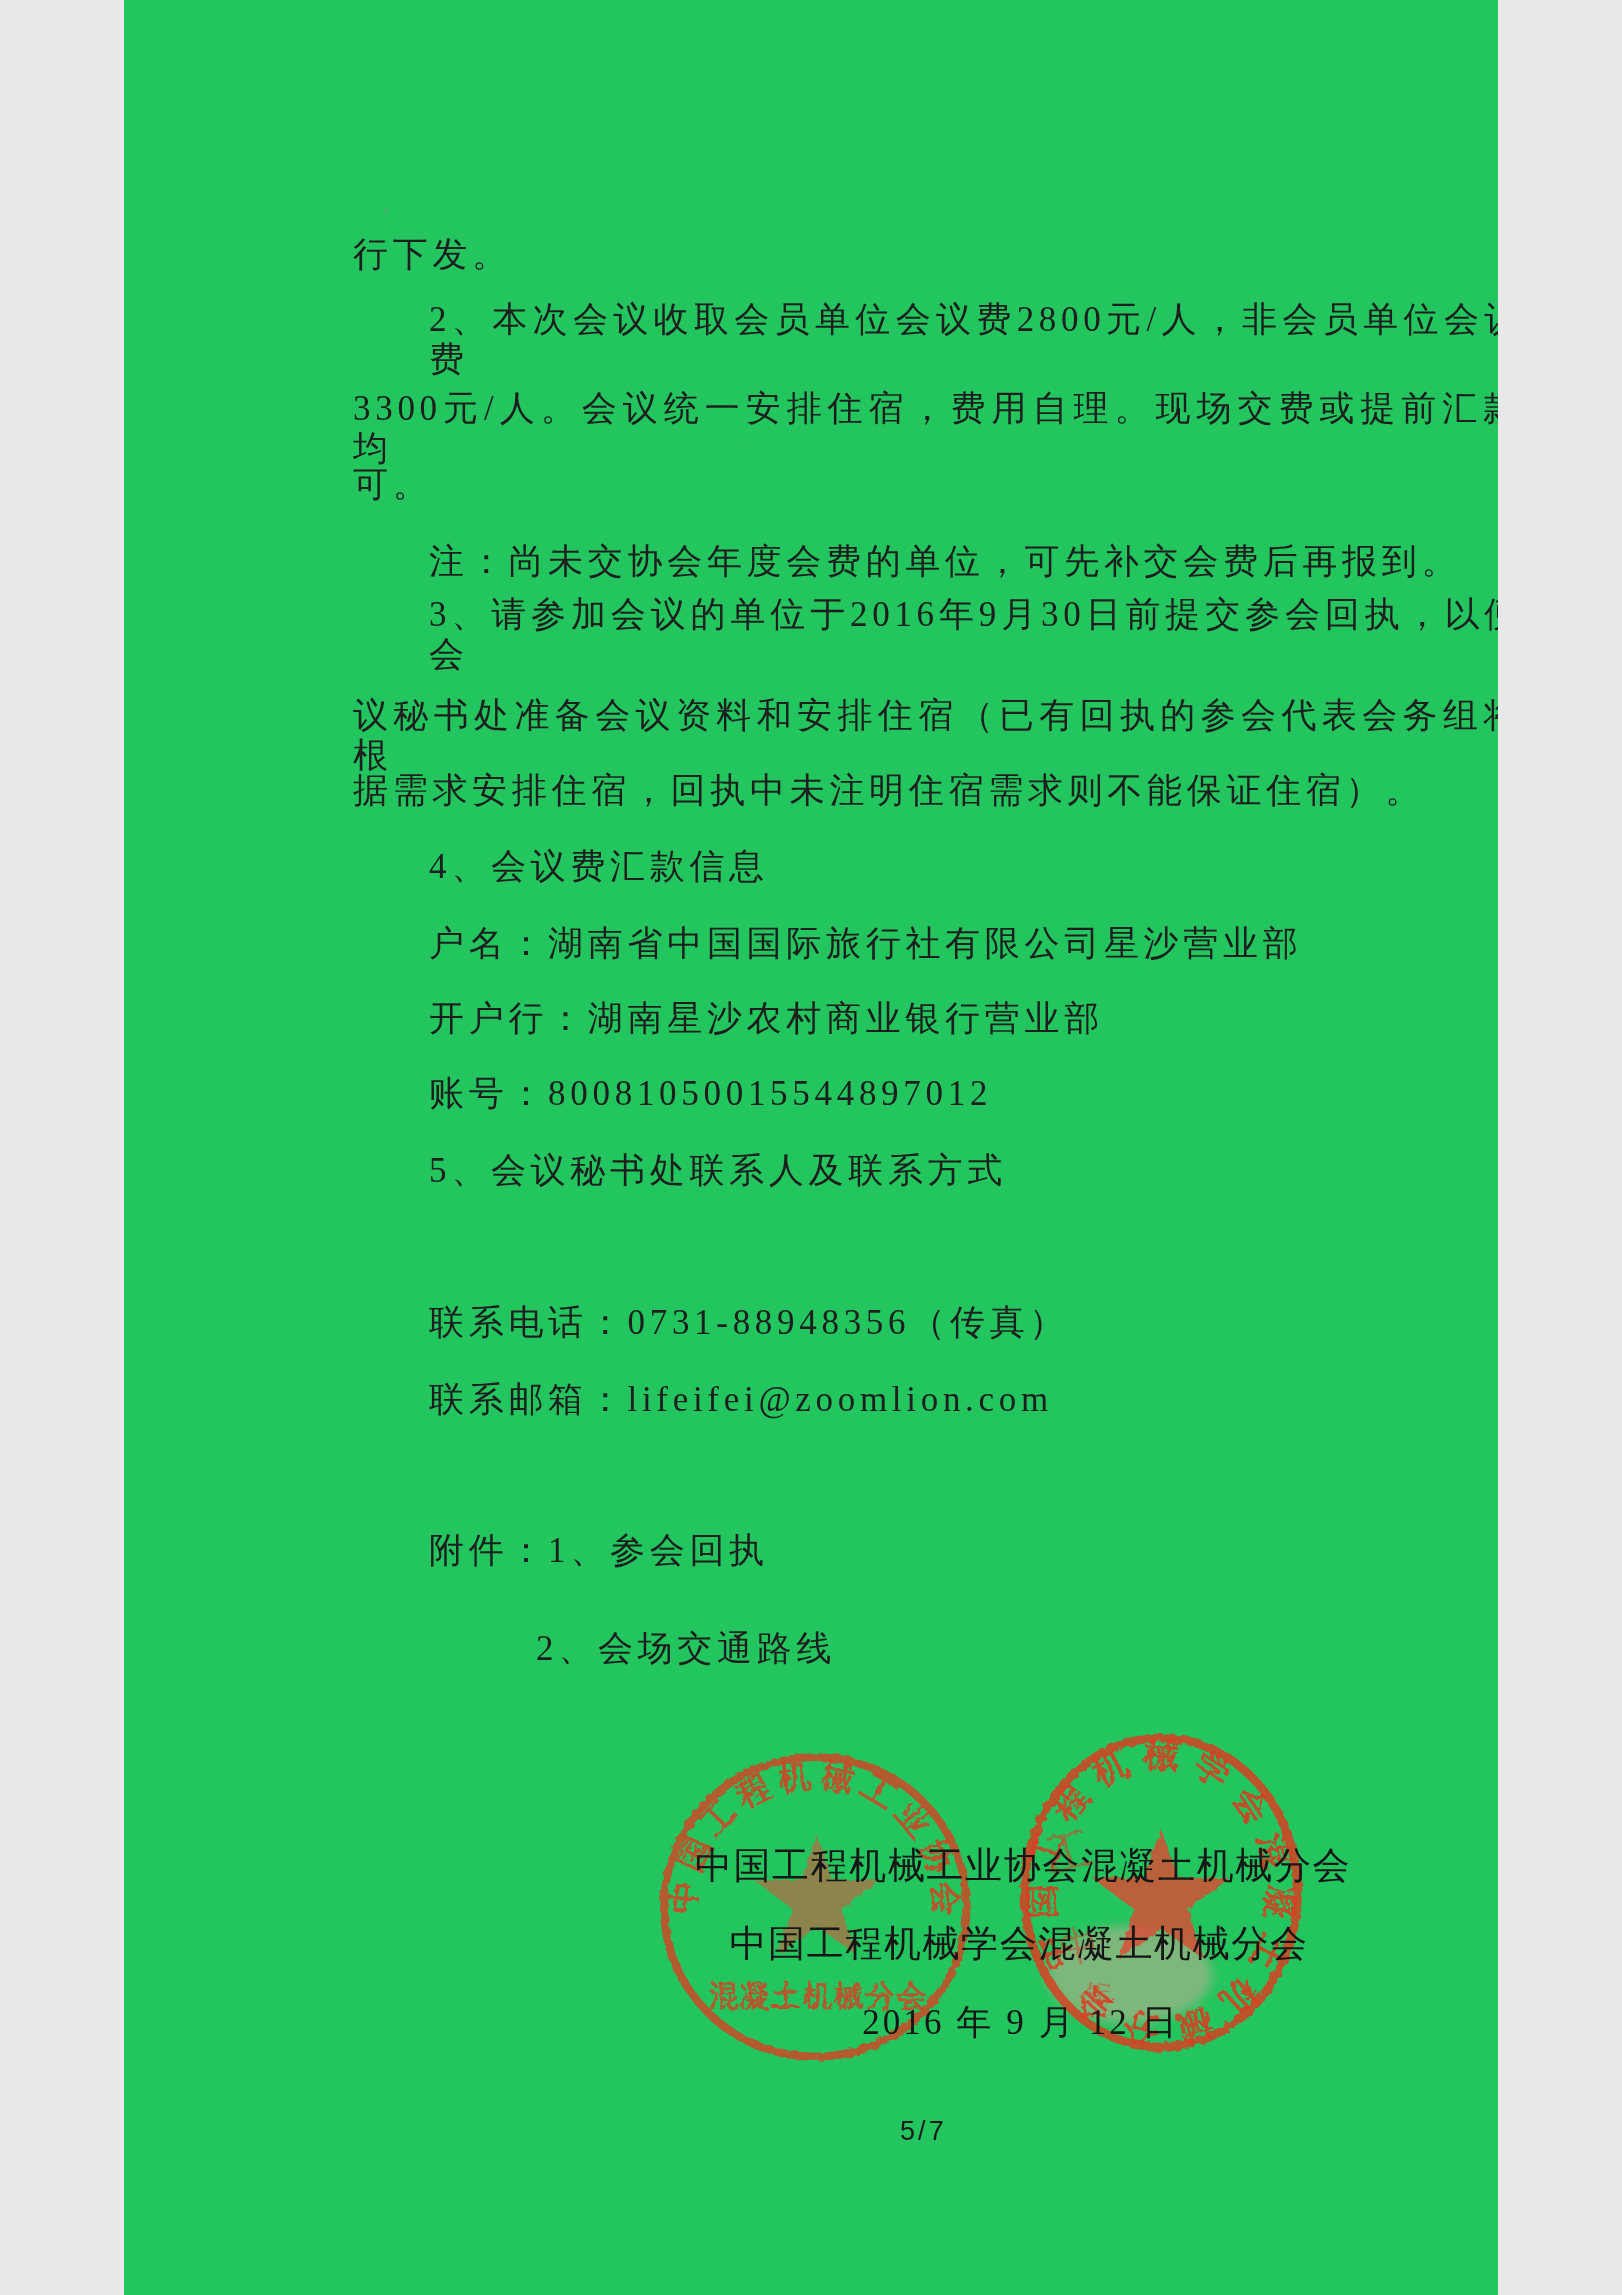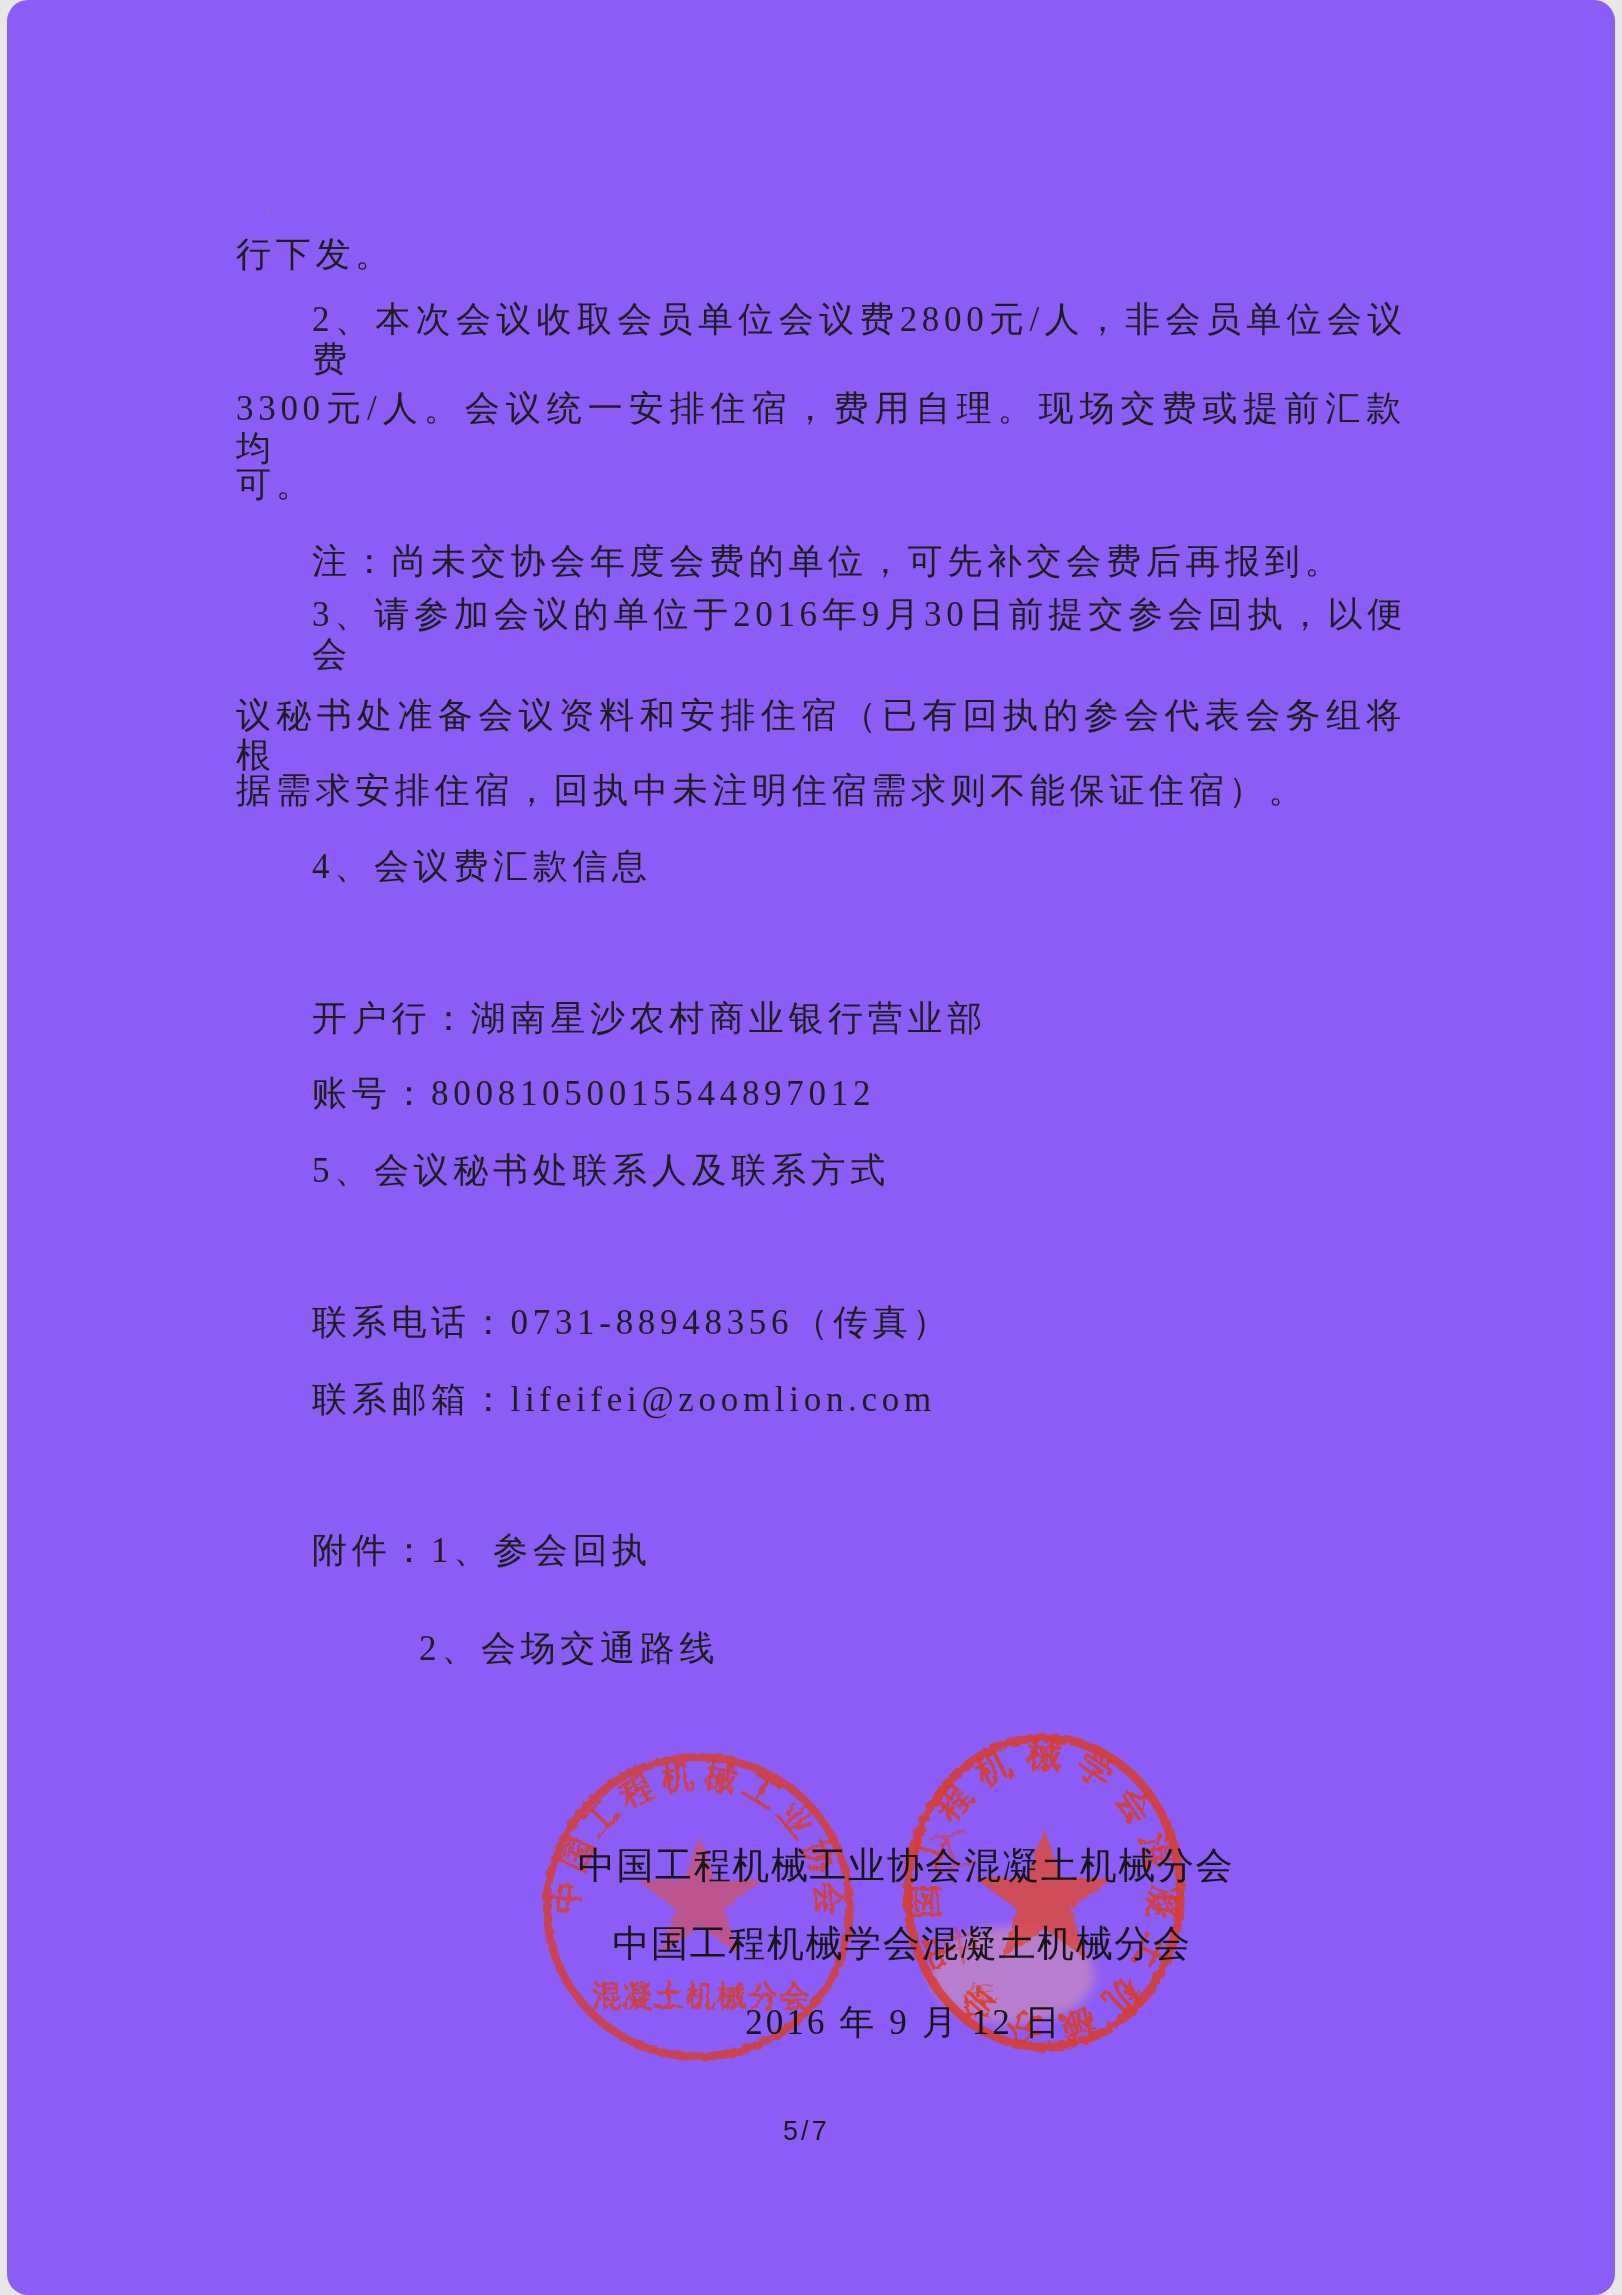--- a/index.html
+++ b/index.html
@@ -1,24 +1,23 @@
 <!DOCTYPE html>
 <html style="font-size:12.6px"><head>
 <meta charset="utf-8">
 <style>
   html,body{margin:0;padding:0;background:#e8e8e8;}
   .page{
     position:relative;
-    width:1608px;height:2295px;
+    width:1374px;height:2295px;
     margin:0 auto;
-    background:#8b5cf6;
+    background:#22c55e;
     font-family:"Liberation Serif","DejaVu Serif",serif;
     color:#1e1e1e;
     overflow:hidden;
-    border-radius:21px;
   }
   .bline{
     position:absolute;
     font-size:35px;
     line-height:1.15;
     letter-spacing:4.7px;
     white-space:nowrap;
     z-index:3;
   }
   .bline.fill{
@@ -62,20 +61,21 @@
 
   <div class="bline m" style="top:235px">行下发。</div>
   <div class="bline ind fill w-ind" style="top:300px">2、本次会议收取会员单位会议费2800元/人，非会员单位会议费</div>
   <div class="bline m fill w-m" style="top:389px">3300元/人。会议统一安排住宿，费用自理。现场交费或提前汇款均</div>
   <div class="bline m" style="top:465px">可。</div>
   <div class="bline ind" style="top:542px">注：尚未交协会年度会费的单位，可先补交会费后再报到。</div>
   <div class="bline ind fill w-ind" style="top:595px">3、请参加会议的单位于2016年9月30日前提交参会回执，以便会</div>
   <div class="bline m fill w-m" style="top:696px">议秘书处准备会议资料和安排住宿（已有回执的参会代表会务组将根</div>
   <div class="bline m" style="top:771px">据需求安排住宿，回执中未注明住宿需求则不能保证住宿）。</div>
   <div class="bline ind" style="top:847px">4、会议费汇款信息</div>
+  <div class="bline ind" style="top:924px">户名：湖南省中国国际旅行社有限公司星沙营业部</div>
   <div class="bline ind" style="top:999px">开户行：湖南星沙农村商业银行营业部</div>
   <div class="bline ind" style="top:1074px">账号：80081050015544897012</div>
   <div class="bline ind" style="top:1151px">5、会议秘书处联系人及联系方式</div>
   <div class="bline ind" style="top:1303px">联系电话：0731-88948356（传真）</div>
   <div class="bline ind" style="top:1380px">联系邮箱：lifeifei@zoomlion.com</div>
   <div class="bline ind" style="top:1531px">附件：1、参会回执</div>
   <div class="bline att2" style="top:1608px">2、会场交通路线</div>
 
   <svg class="stamp" style="left:514px;top:1745px" width="353" height="338" viewBox="0 0 450 430">
     <defs>

